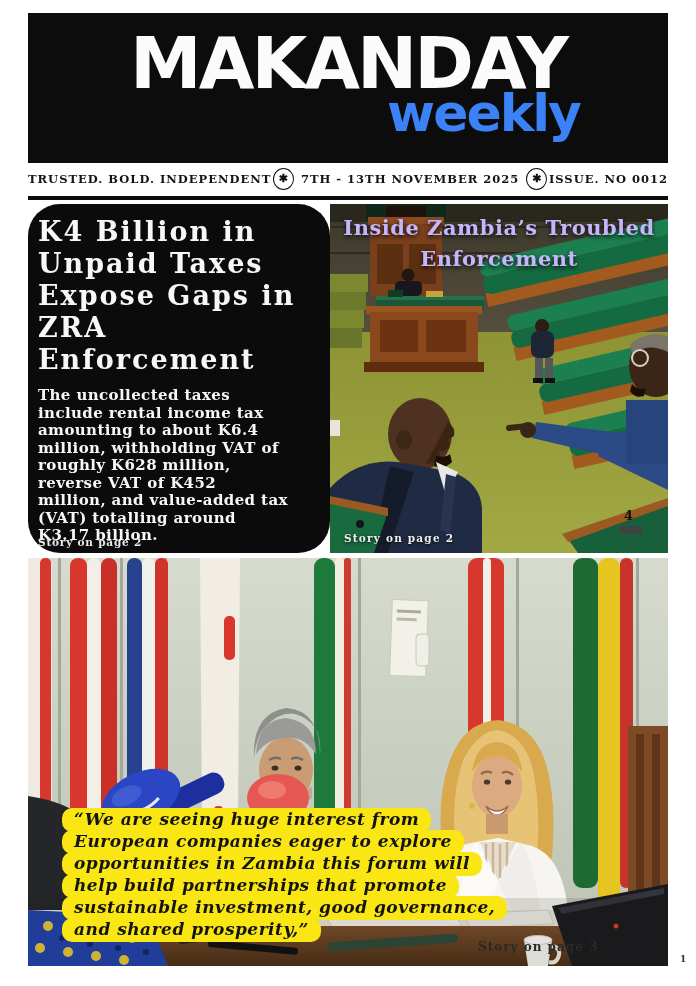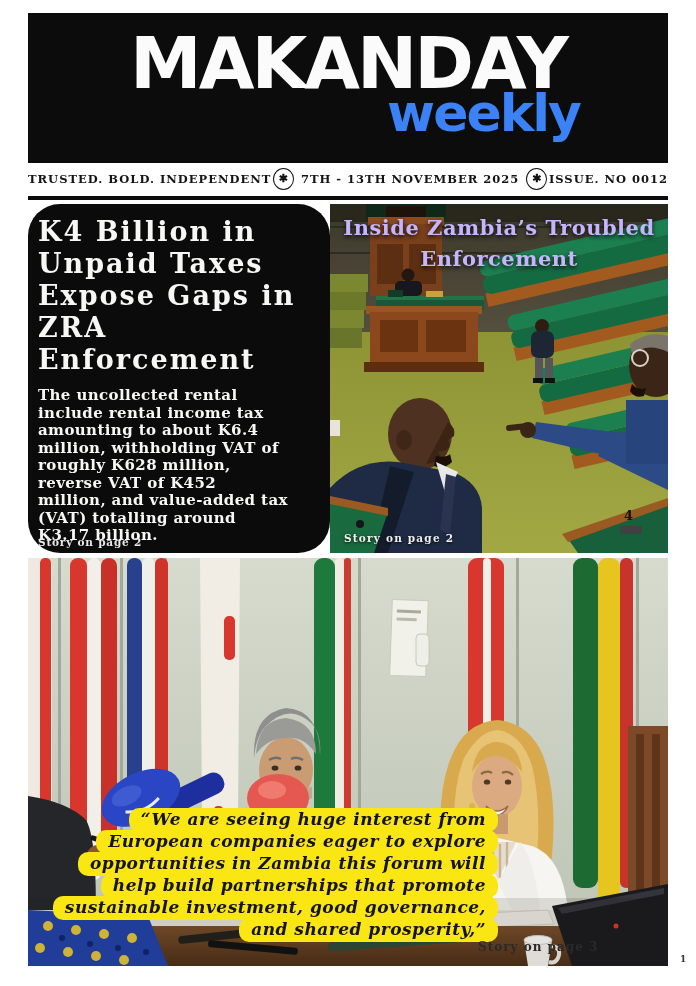--- a/index.html
+++ b/index.html
@@ -38,21 +38,21 @@
   .parliament svg{display:block;}
   .parl-title{position:absolute;left:0;top:8px;width:100%;text-align:center;color:#c4b5fd;
         font-weight:bold;font-size:21px;letter-spacing:0.5px;line-height:31px;
         text-shadow:0 2px 4px rgba(0,0,0,0.85);}
   .parl-ref{position:absolute;left:14px;bottom:9px;color:#f0f0ee;font-weight:bold;
         font-size:10.5px;letter-spacing:1.2px;text-shadow:0 1px 3px rgba(0,0,0,0.9);}
 
   
   .photo-frame{position:absolute;left:28px;top:558px;width:640px;height:408px;overflow:hidden;background:#c7cdbf;}
   .photo-frame svg{display:block;}
-  .quote-block{position:absolute;left:34px;top:252px;width:436px;display:flex;flex-direction:column;align-items:flex-end;}
+  .quote-block{position:absolute;left:34px;top:252px;width:436px;display:flex;flex-direction:column;align-items:flex-start;}
   .quote-line{background:#f9e612;color:#141414;font-weight:bold;font-style:italic;
         font-size:17px;letter-spacing:0.5px;line-height:20px;padding:1px 12px 3px;
         border-radius:10px;margin-top:-2px;white-space:nowrap;text-align:center;}
   .forum-ref{position:absolute;left:450px;top:382px;color:#2a2a28;font-weight:bold;
         font-size:12px;letter-spacing:1px;}
 
   .page-number{position:absolute;left:680px;top:954px;font-size:9px;font-weight:bold;color:#333;}
 </style>
 </head>
 <body>
@@ -77,21 +77,21 @@
 
   <div class="lead-box">
     <div>
       <div class="headline-line">K4 Billion in</div>
       <div class="headline-line">Unpaid Taxes</div>
       <div class="headline-line">Expose Gaps in</div>
       <div class="headline-line">ZRA</div>
       <div class="headline-line">Enforcement</div>
     </div>
     <div class="summary">
-      <div class="summary-line">The uncollected rental</div>
+      <div class="summary-line">The uncollected taxes</div>
       <div class="summary-line">include rental income tax</div>
       <div class="summary-line">amounting to about K6.4</div>
       <div class="summary-line">million, withholding VAT of</div>
       <div class="summary-line">roughly K628 million,</div>
       <div class="summary-line">reverse VAT of K452</div>
       <div class="summary-line">million, and value-added tax</div>
       <div class="summary-line">(VAT) totalling around</div>
       <div class="summary-line">K3.17 billion.</div>
     </div>
     <div class="lead-ref">Story on page 2</div>

